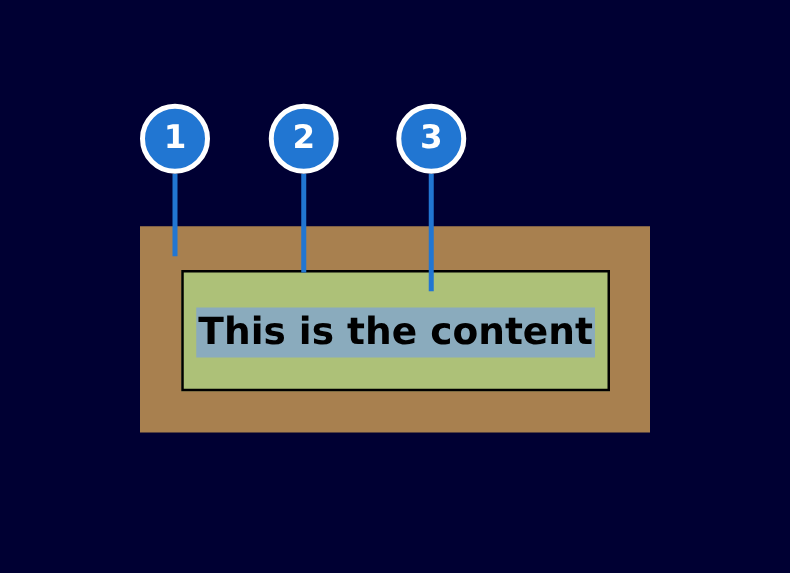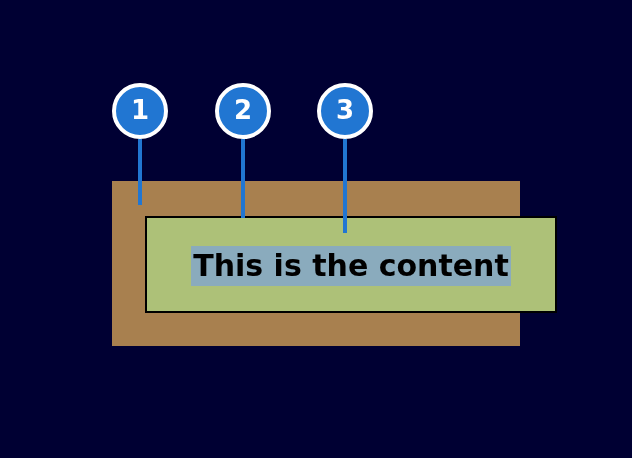--- a/index.html
+++ b/index.html
@@ -29,21 +29,21 @@
     height: 165px;
     background: #A8804F;
     box-sizing: border-box;
   }
 
   
   .inner-box {
     position: absolute;
     left: 145px;
     top: 216px;
-    width: 412px;
+    width: 343px;
     height: 97px;
     background: #ADC178;
     border: 2px solid #000000;
     box-sizing: border-box;
     display: flex;
     align-items: center;
     justify-content: center;
   }
 
   

